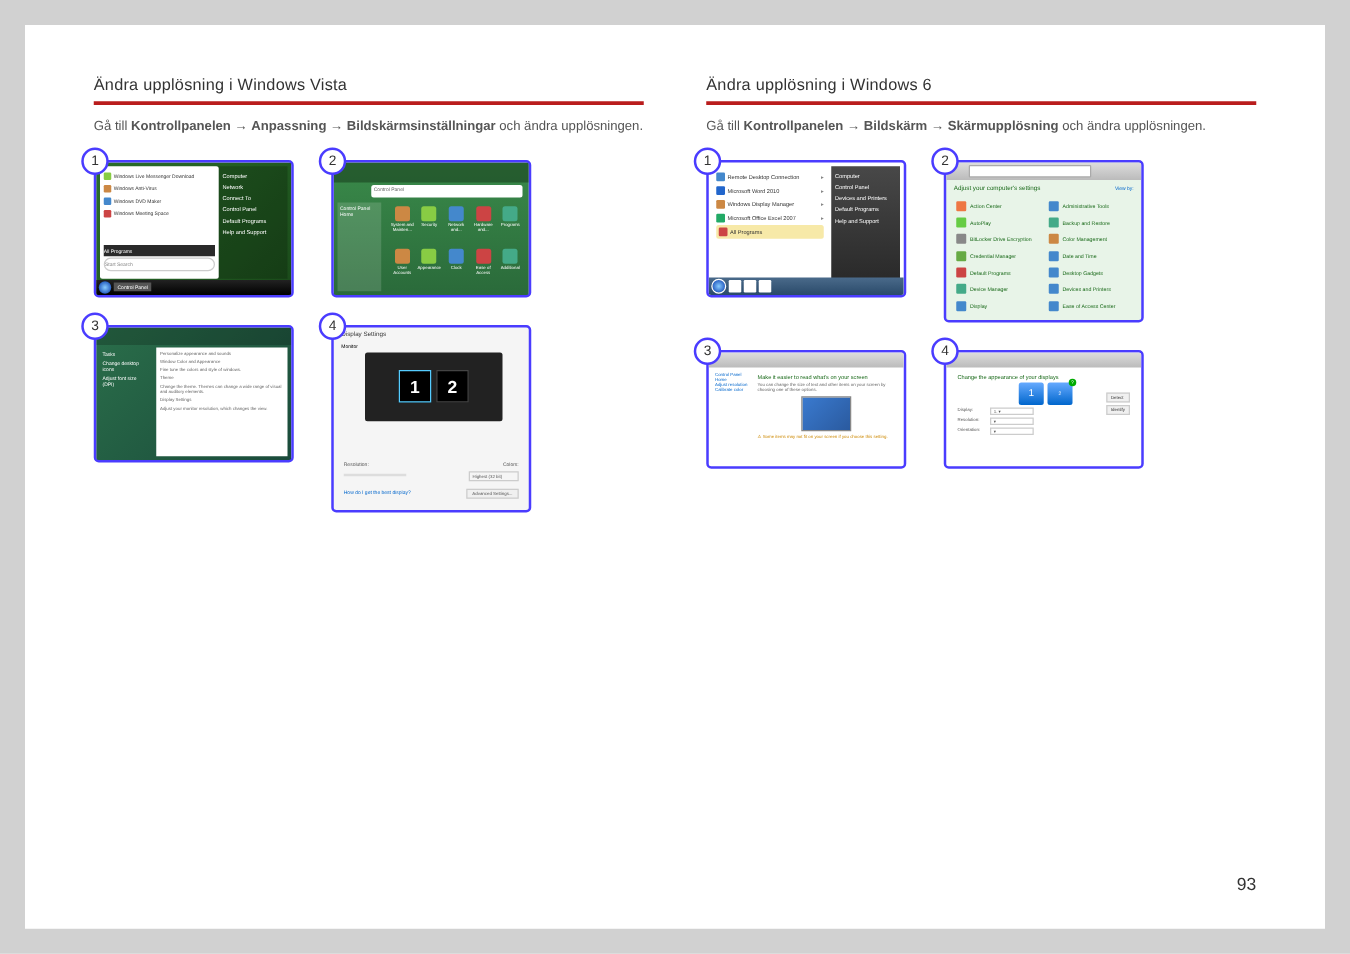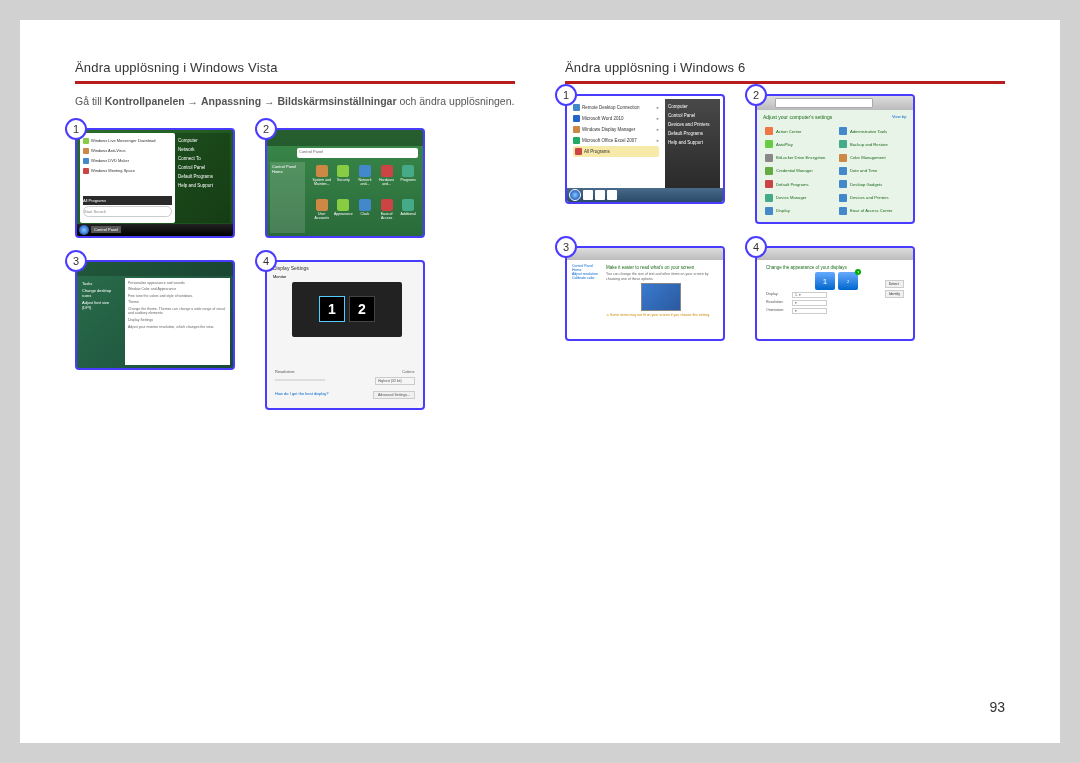--- a/index.html
+++ b/index.html
@@ -324,20 +324,25 @@
                   <span class="v4-btn">Advanced Settings...</span>
                 </div>
             </div>
           </div>
         </div>
       </div>
     </div>
 
     <div class="col">
       <div class="section-title">Ändra upplösning i Windows 6</div>
+      <div class="section-body">
+        <span>Gå till </span><b>Kontrollpanelen</b>
+        <span class="arrow"> → </span><b>Bildskärm</b>
+        <span class="arrow"> → </span><b>Skärmupplösning</b><span> och ändra upplösningen.</span>
+      </div>
 
       <div class="shot-row">
         <div class="shot-wrap">
           <div class="badge">1</div>
           <div class="shot shot-w1">
             <div class="w1-left">
               <div>
                   <span class="ic" style="background:#48c"></span>
                   <span>Remote Desktop Connection</span>
                   <span class="w1-arr">▸</span>

